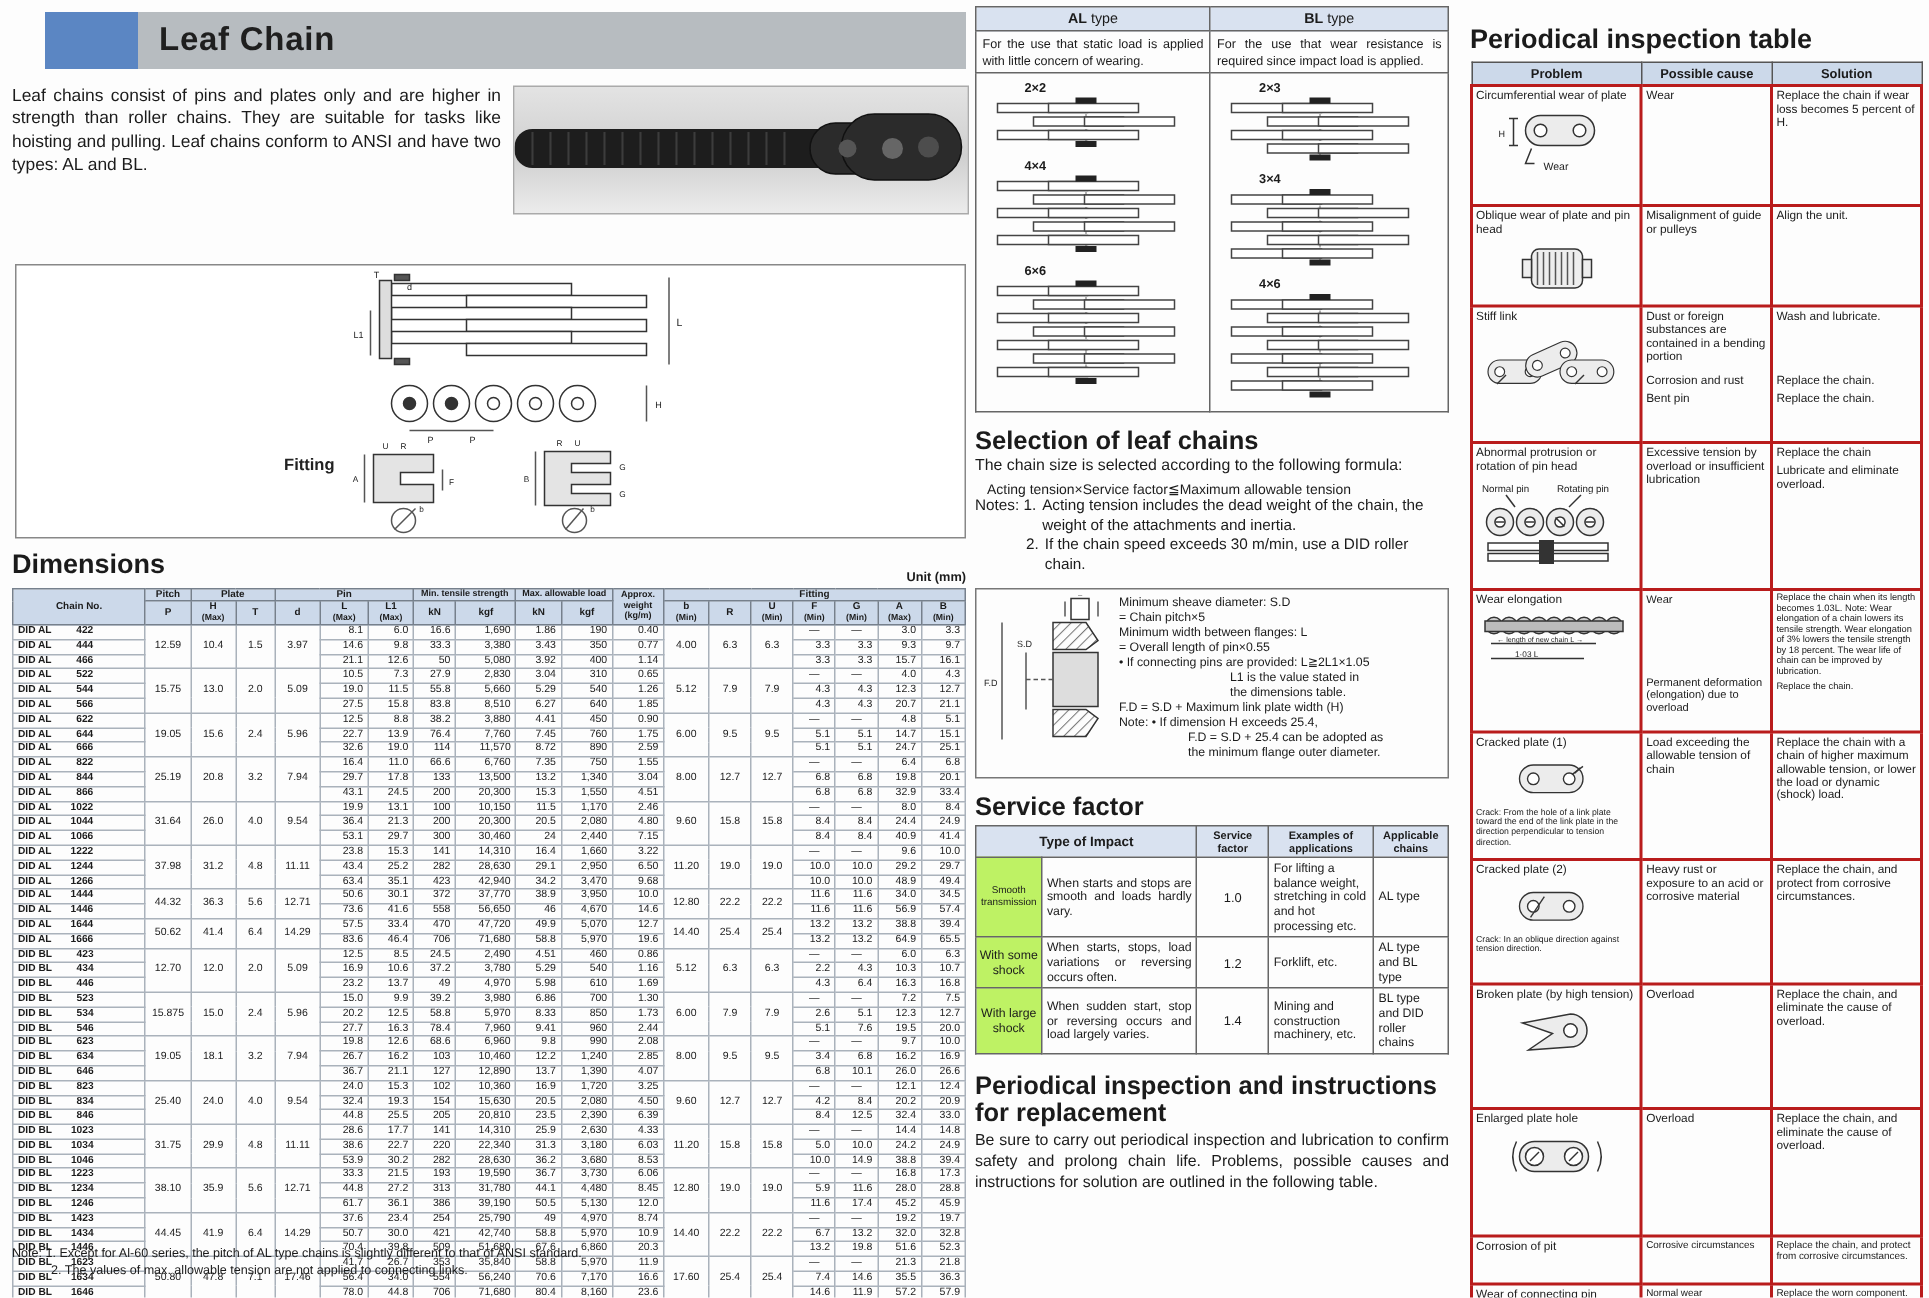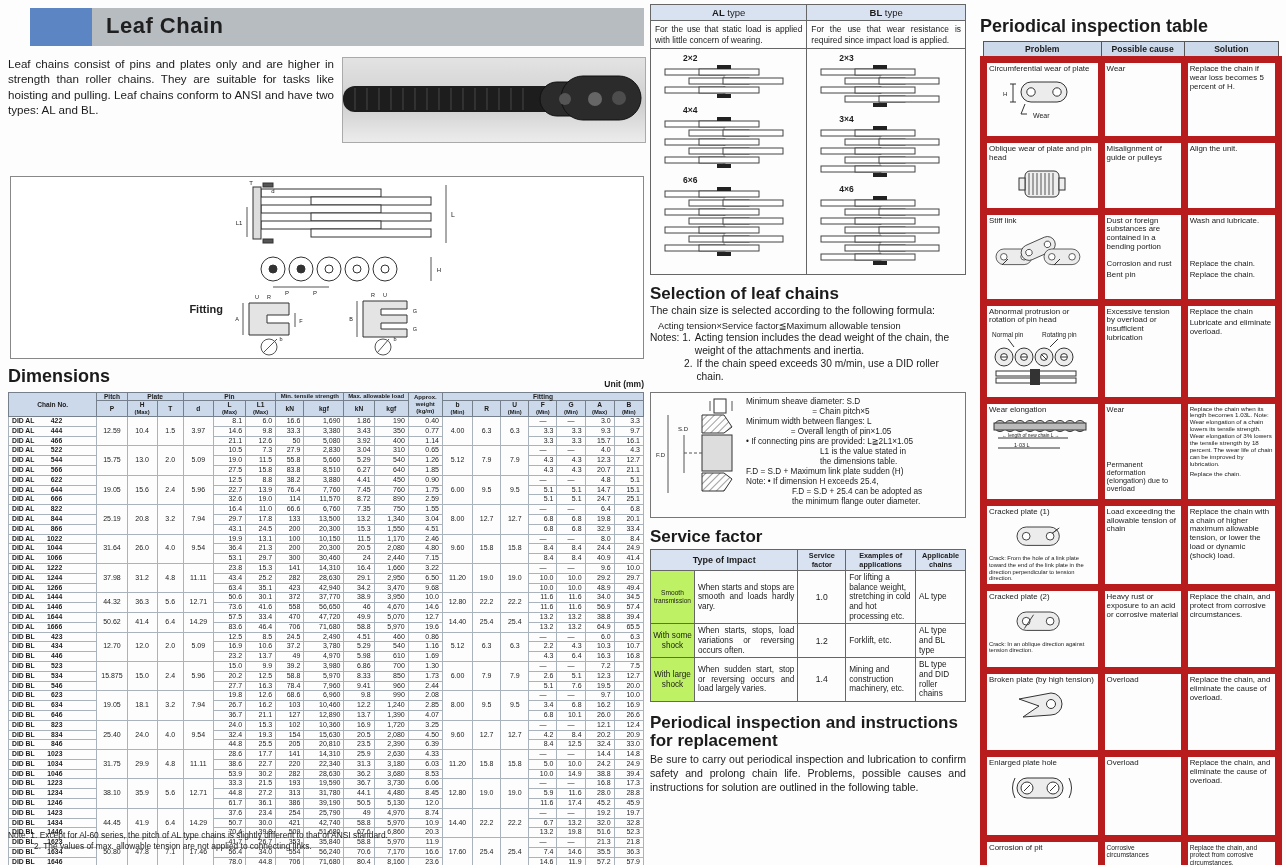--- a/index.html
+++ b/index.html
@@ -39,38 +39,38 @@
   .cfg{margin:2px 0 4px 0;}
   .cfg .cfg-label{font-size:8.5px;font-weight:bold;padding-left:26px;}
   .sec-head{font-size:17px;font-weight:bold;margin:10px 0 1px 0;line-height:1.05;}
   .sel-intro{font-size:10.6px;line-height:1.3;text-align:justify;}
   .formula{font-size:9.3px;padding-left:8px;margin-top:2px;}
   .selnote{font-size:10.2px;line-height:1.25;margin-top:1px;display:flex;}
   .selnote .lbl{white-space:nowrap;padding-right:4px;}
   .sheave{border:1px solid #777;margin-top:8px;padding:4px 3px;display:flex;}
   .sheave .stx{font-size:8.2px;line-height:1.22;flex:1;}
   .sheave .stx div{white-space:nowrap;}
-  .sheave .ind1{text-align:center;padding-right:26px;}
+  .sheave .ind1{text-align:left;padding-right:26px;}
   .sheave .ind2{padding-left:74px;}
   .sheave .ind3{padding-left:46px;}
   table.sf{border-collapse:collapse;width:316px;border:1px solid #666;margin-top:3px;}
   .sf th{background:#d9e2f0;border:1px solid #666;font-size:7.3px;padding:1px;font-weight:bold;}
   .sf th.toi{font-size:9px;}
   .sf td{border:1px solid #666;font-size:8.2px;line-height:1.18;padding:2px 3px;vertical-align:middle;}
   .sf td.ty{background:#bef264;text-align:center;font-size:8.2px;padding:1px;}
   .sf td.ty.sm{font-size:6.6px;}
   .sf td.fac{text-align:center;font-size:8.6px;}
   .sf td.de{text-align:justify;}
   .peri-body{font-size:10.6px;line-height:1.35;text-align:justify;margin-top:2px;}
 
   
   .insp-head{font-size:18px;font-weight:bold;margin:4px 0 4px 0;}
   table.insp{border-collapse:collapse;width:302px;border:1.5px solid #444;}
   .insp th{background:#ccd9ea;border:1px solid #555;font-size:8.6px;font-weight:bold;padding:2px;text-align:center;}
-  .insp td{border:7px solid #b91c1c;vertical-align:top;font-size:7.9px;line-height:1.12;padding:2px 2px;margin-left:10px;}
+  .insp td{border:2px solid #b91c1c;vertical-align:top;font-size:7.9px;line-height:1.12;padding:2px 2px;margin-left:10px;}
   .insp td.prob{width:108px;}
   .insp td.cause{width:86px;}
   .insp td.sol{width:100px;}
   .insp .cz{margin-bottom:3px;}
   .insp .sz{margin-bottom:3px;}
   .insp .cap{font-size:5.8px;line-height:1.15;margin-top:2px;}
   .insp .icw{text-align:center;margin-top:4px;}
   .insp tr.r3 .cz:first-child{min-height:40px;}
   .insp tr.r3 .sz:first-child{min-height:40px;}
   .insp tr.r5 .cz:first-child{min-height:52px;}
@@ -1144,25 +1144,25 @@
     <line x1="14" y1="18" x2="14" y2="96" stroke="#555"></line>
     <line x1="30" y1="38" x2="30" y2="76" stroke="#555"></line>
     <text x="2" y="60" font-size="6" fill="#222">F.D</text>
     <text x="24" y="34" font-size="6" fill="#222">S.D</text>
     <line x1="30" y1="56" x2="48" y2="56" stroke="#555" stroke-dasharray="3,2"></line>
   </svg></div>
     <div class="stx" id="sheave-text">
         <div class="">Minimum sheave diameter: S.D</div>
         <div class="ind1">= Chain pitch×5</div>
         <div class="">Minimum width between flanges: L</div>
-        <div class="ind1">= Overall length of pin×1.05</div>
+        <div class="ind1">= Overall length of pin×0.55</div>
         <div class="">• If connecting pins are provided: L≧2L1×1.05</div>
         <div class="ind2">L1 is the value stated in</div>
         <div class="ind2">the dimensions table.</div>
-        <div class="">F.D = S.D + Maximum link plate sudden (H)</div>
+        <div class="">F.D = S.D + Maximum link plate width (H)</div>
         <div class="">Note: • If dimension H exceeds 25.4,</div>
         <div class="ind3">F.D = S.D + 25.4 can be adopted as</div>
         <div class="ind3">the minimum flange outer diameter.</div>
       </div>
   </div>
   <div class="sec-head">Service factor</div>
   <table class="sf" id="sf-table">
       <colgroup>
         <col style="width:44px">
         <col style="width:104px">

